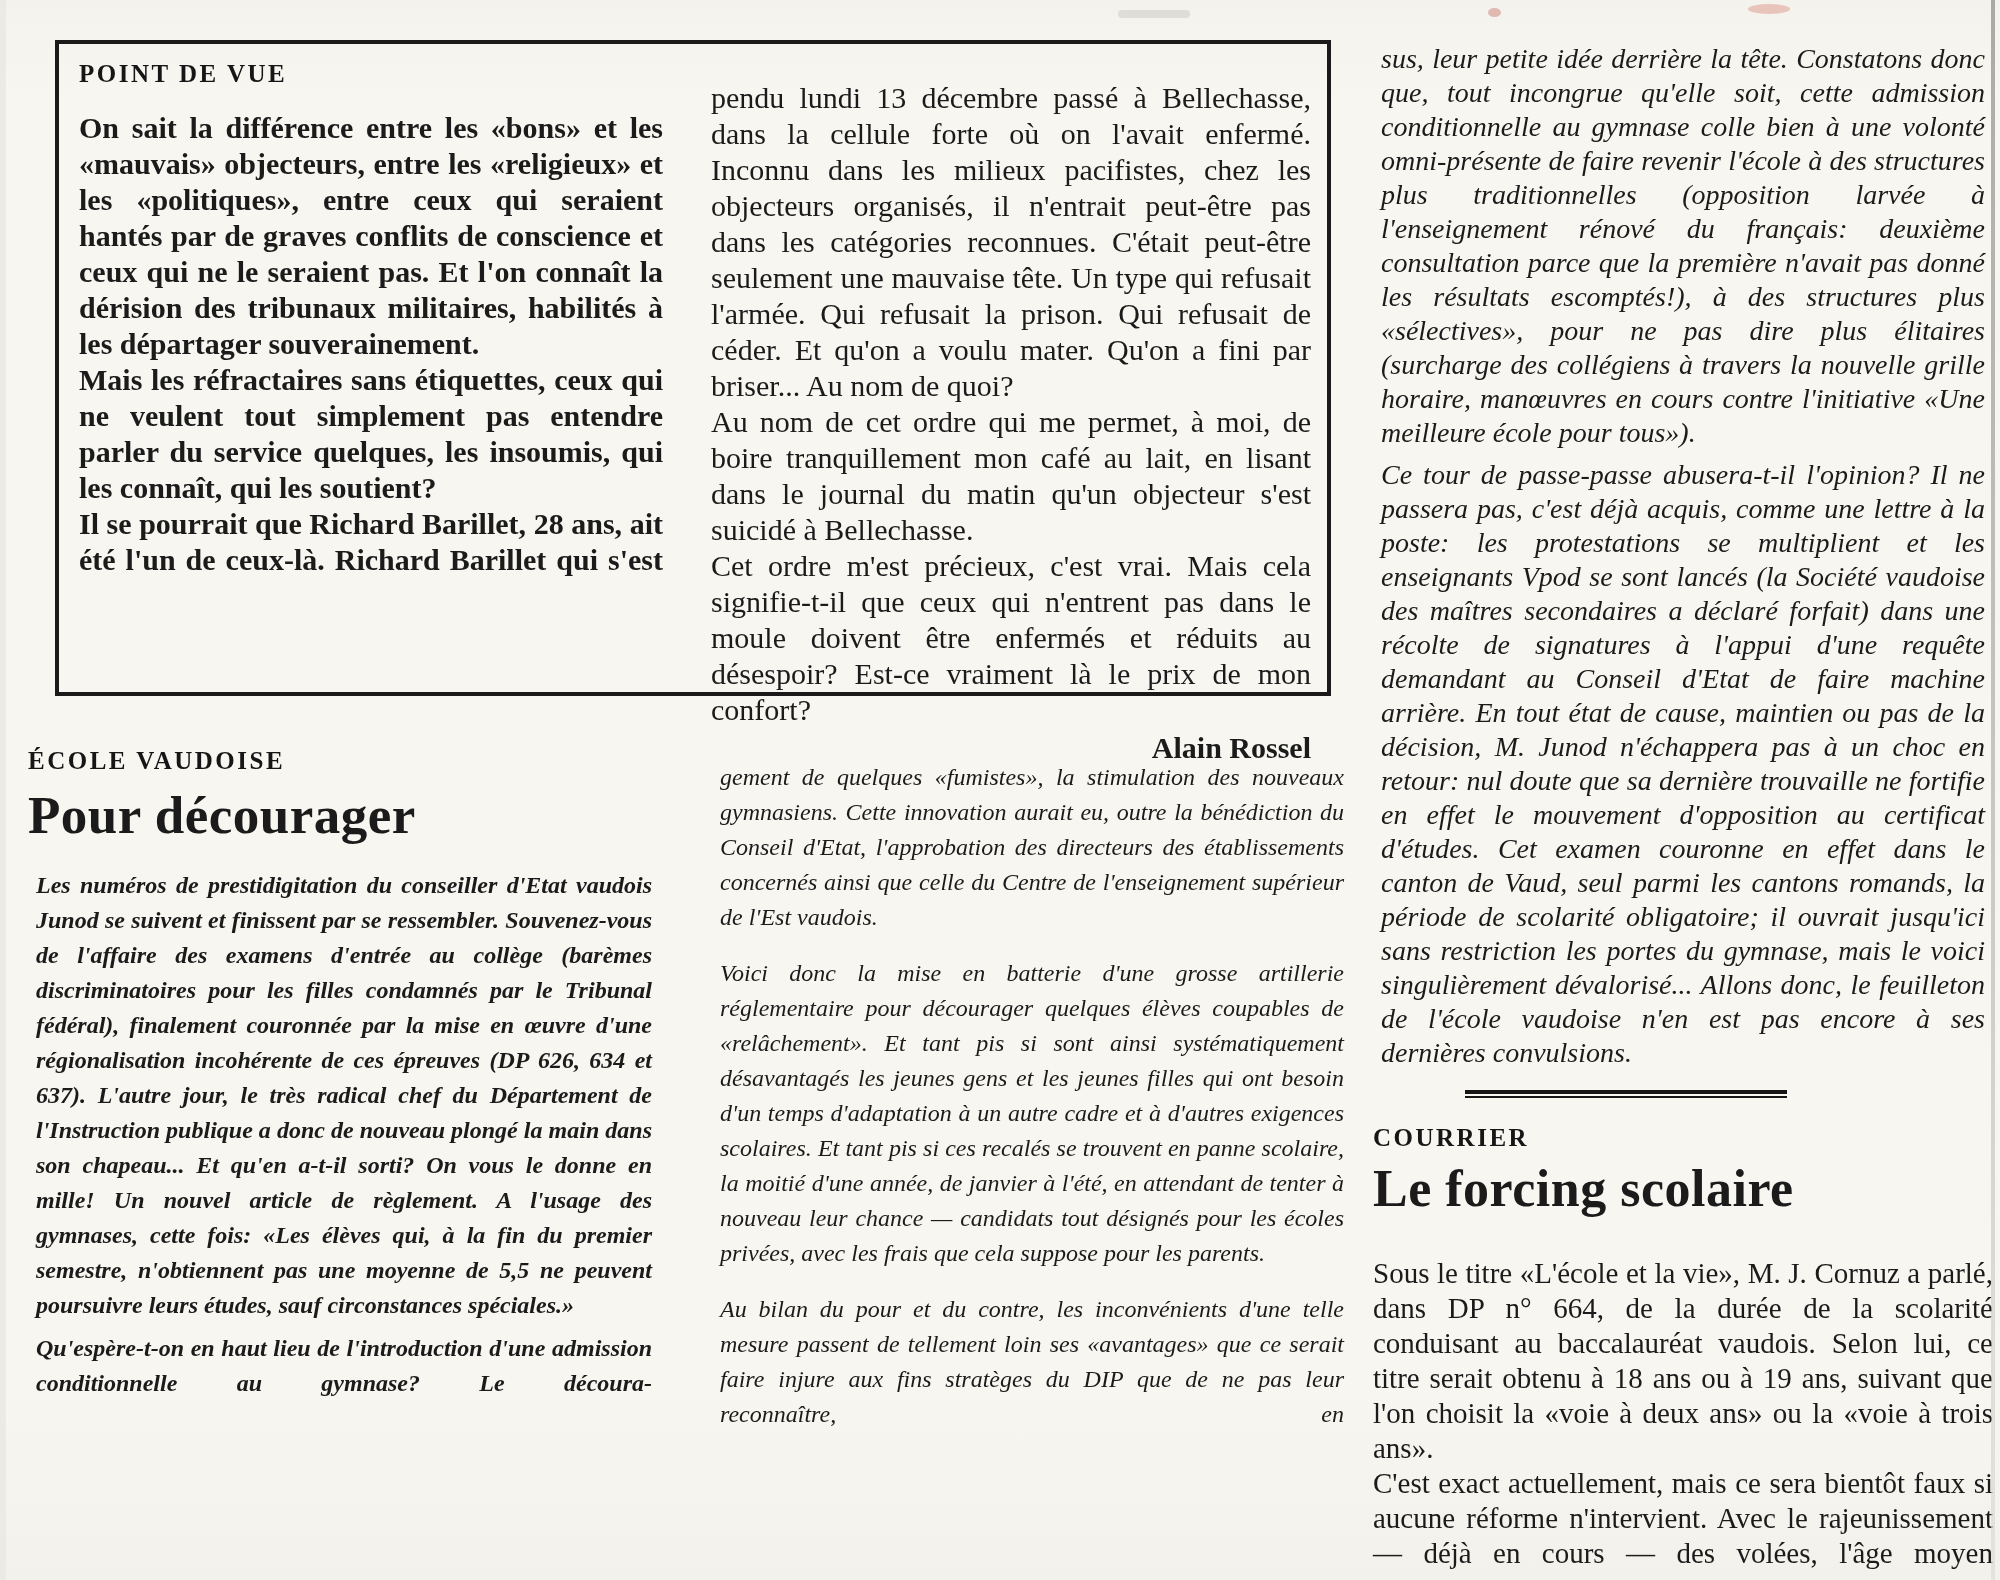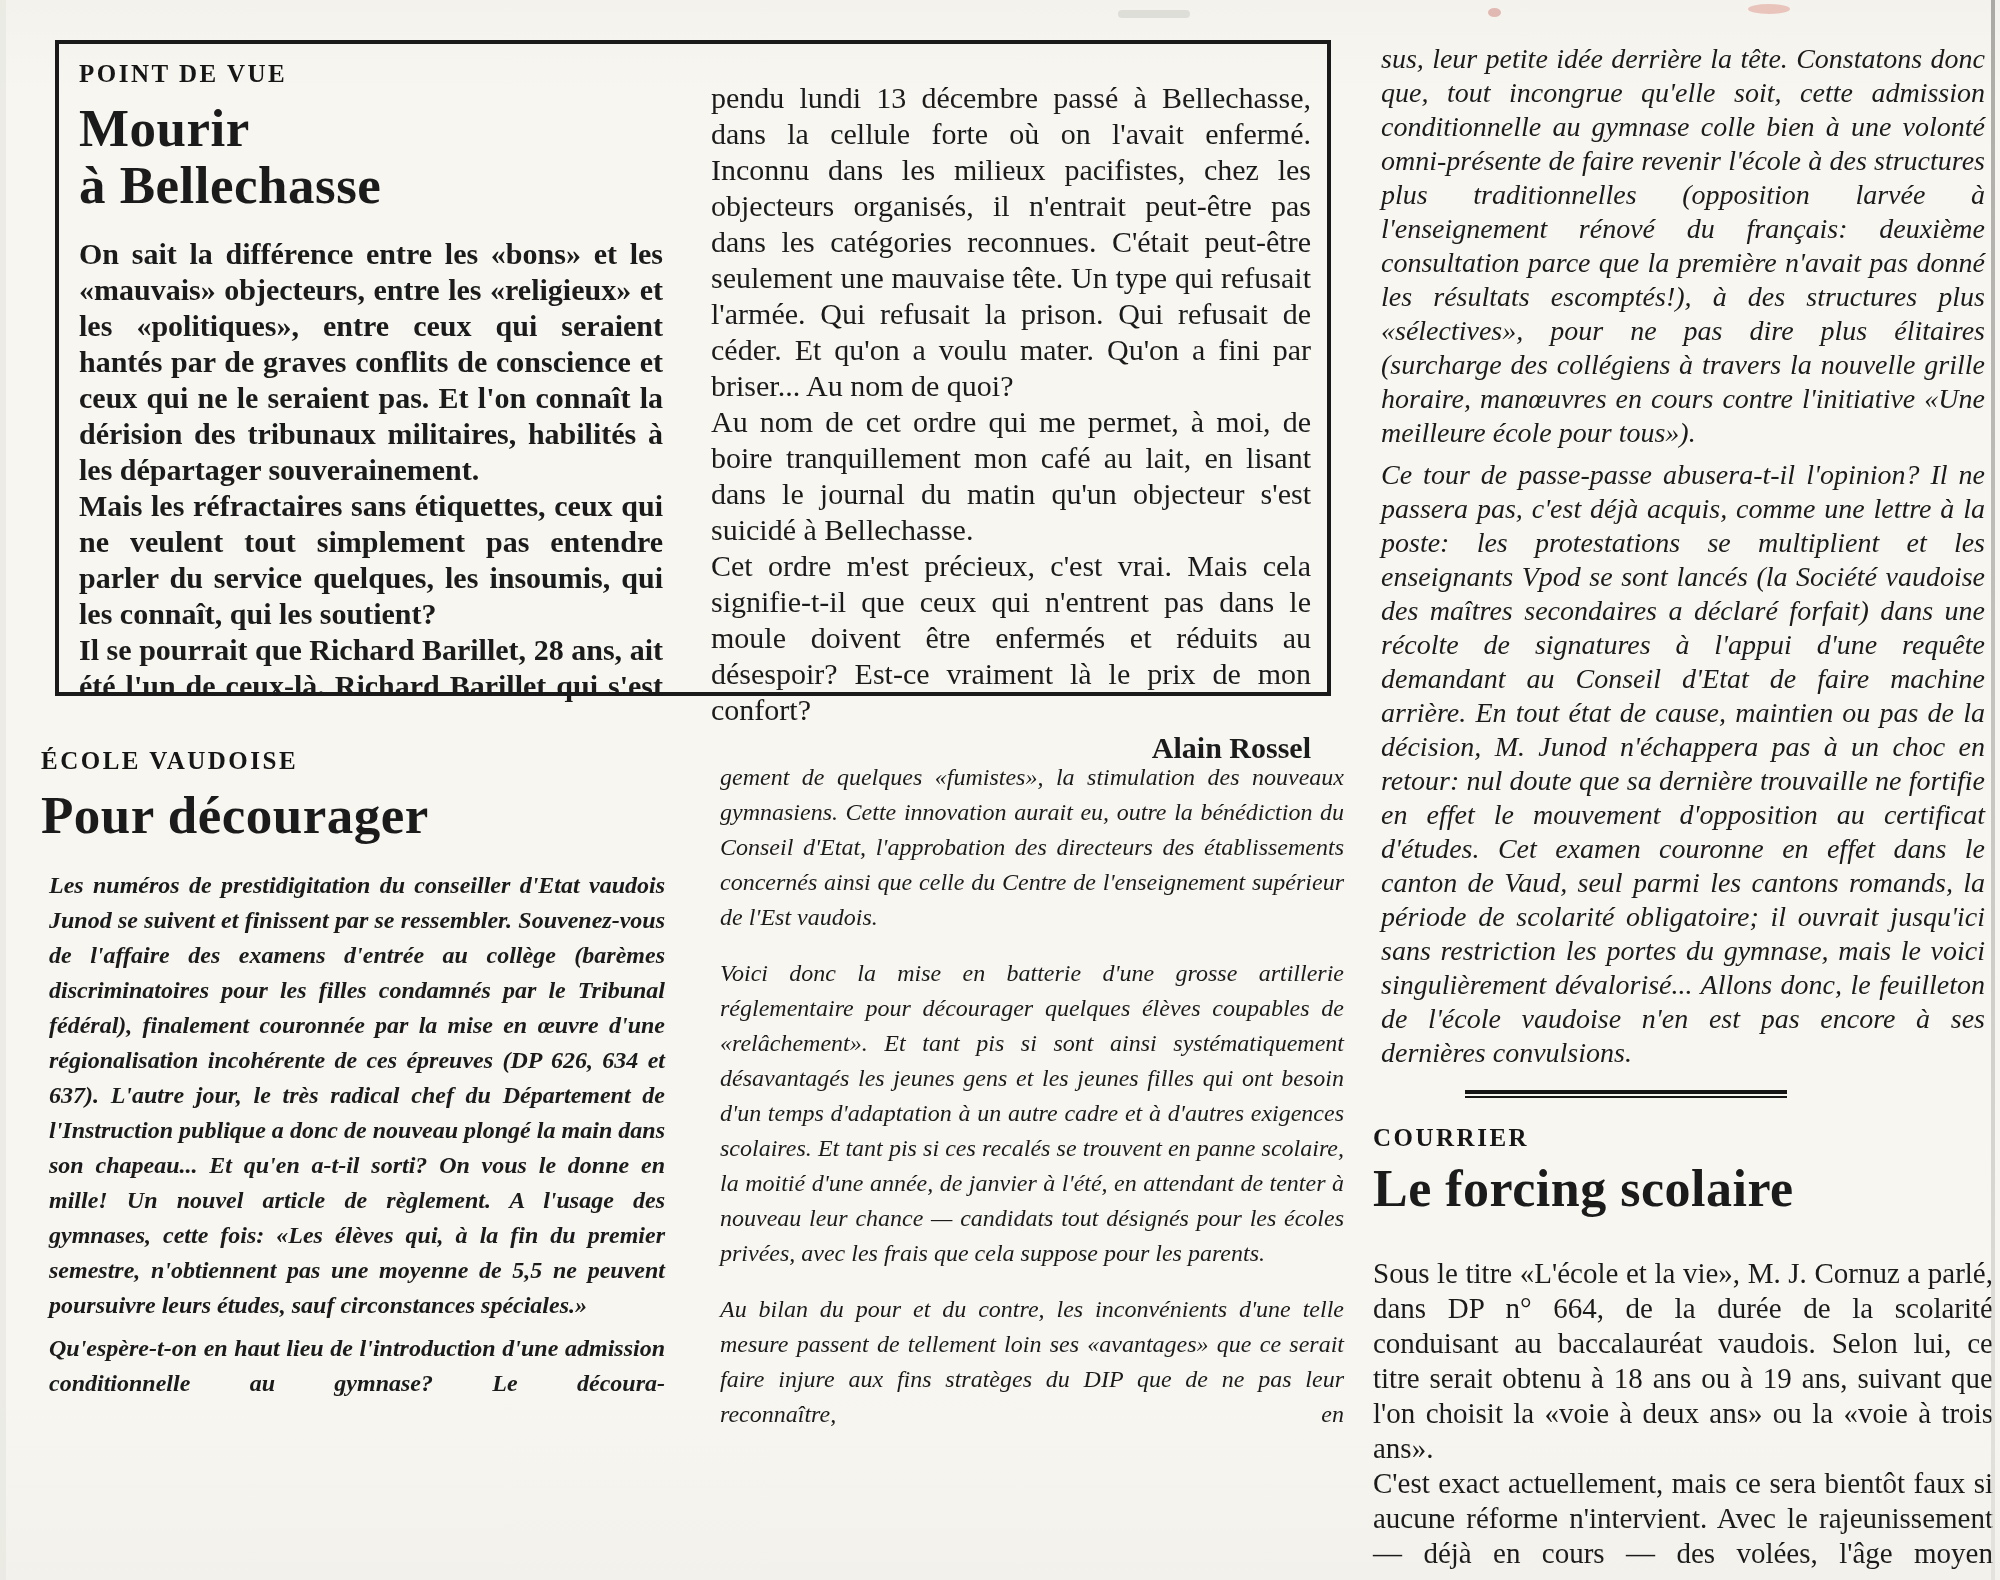--- a/index.html
+++ b/index.html
@@ -39,21 +39,21 @@
     text-align:justify; text-justify:inter-word;
   }
   p.cont { text-align-last:justify; }
 
   .signature {
     margin-top:2px; text-align:right;
     font-weight:bold; font-size:30px; line-height:36px;
   }
 
   
-  .ev-col1 { position:absolute; left:41px;  top:747px; width:632px; }
+  .ev-col1 { position:absolute; left:28px;  top:747px; width:632px; }
   .ev-col2 { position:absolute; left:712px; top:752px; width:640px; }
 
   .ital p {
     margin:8px; font-style:italic;
     font-size:24px; line-height:35px;
     text-align:justify; text-justify:inter-word;
   }
   .ev-col1 .body-block { margin-top:24px; }
   .ev-col2 p { margin-bottom:21px; }
   .ev-col2 p:last-child { margin-bottom:0; }
@@ -91,24 +91,20 @@
   .a-edge-left { left:0; top:0; width:6px; height:1580px; background:#e9e8e2; opacity:.8; }
 </style>
 </head>
 <body>
 
 <div class="page">
 
   <section class="pdv-box">
     <div class="pdv-col1">
       <div class="kicker">POINT DE VUE</div>
-      <h1 class="headline">
-        <span class="tl">Mourir</span>
-        <span class="tl">à Bellechasse</span>
-      </h1>
       <div class="body-block roman">
         <p>On sait la différence entre les «bons» et les «mauvais» objecteurs, entre les «religieux» et les «politiques», entre ceux qui seraient hantés par de graves conflits de conscience et ceux qui ne le seraient pas. Et l'on connaît la dérision des tribunaux militaires, habilités à les départager souverainement.</p>
         <p>Mais les réfractaires sans étiquettes, ceux qui ne veulent tout simplement pas entendre parler du service quelques, les insoumis, qui les connaît, qui les soutient?</p>
         <p class="cont">Il se pourrait que Richard Barillet, 28 ans, ait été l'un de ceux-là. Richard Barillet qui s'est</p>
       </div>
     </div>
     <div class="pdv-col2 roman">
       <p>pendu lundi 13 décembre passé à Bellechasse, dans la cellule forte où on l'avait enfermé. Inconnu dans les milieux pacifistes, chez les objecteurs organisés, il n'entrait peut-être pas dans les catégories reconnues. C'était peut-être seulement une mauvaise tête. Un type qui refusait l'armée. Qui refusait la prison. Qui refusait de céder. Et qu'on a voulu mater. Qu'on a fini par briser... Au nom de quoi?</p>
       <p>Au nom de cet ordre qui me permet, à moi, de boire tranquillement mon café au lait, en lisant dans le journal du matin qu'un objecteur s'est suicidé à Bellechasse.</p>
       <p>Cet ordre m'est précieux, c'est vrai. Mais cela signifie-t-il que ceux qui n'entrent pas dans le moule doivent être enfermés et réduits au désespoir? Est-ce vraiment là le prix de mon confort?</p>

